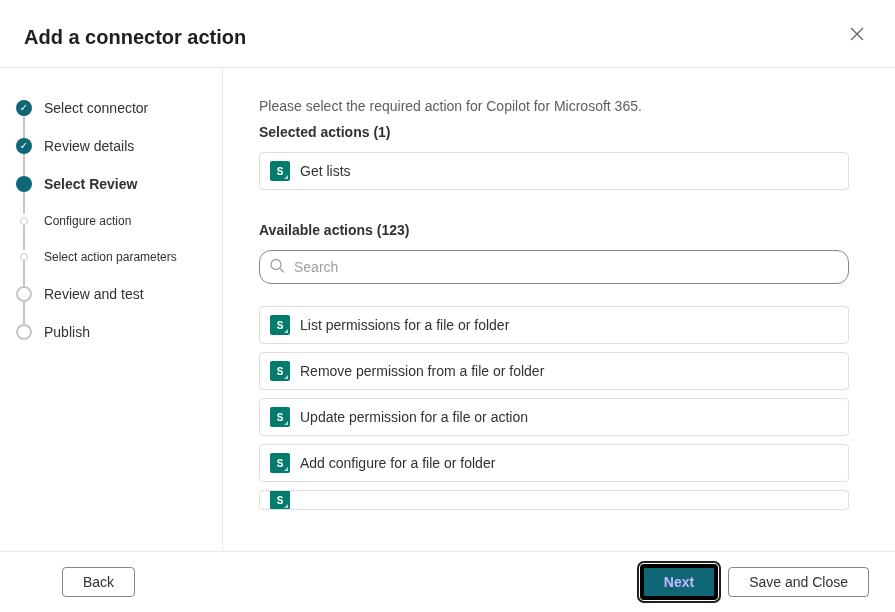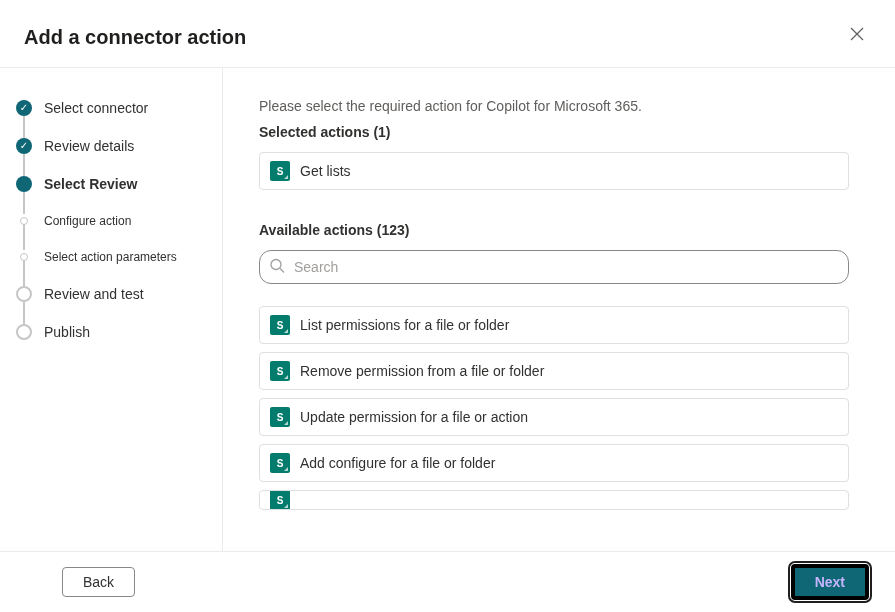--- a/index.html
+++ b/index.html
@@ -155,13 +155,14 @@
         <div class="action-icon">S</div>
       </div>
     </div>
   </main>
 </div>
 
 <div class="footer">
   <button class="btn btn-secondary" style="margin-left:36px;">Back</button>
   <div class="footer-spacer"></div>
   <button class="btn btn-primary">Next</button>
+  <button class="btn btn-secondary">Save and Close</button>
 </div>
 
 </body></html>

